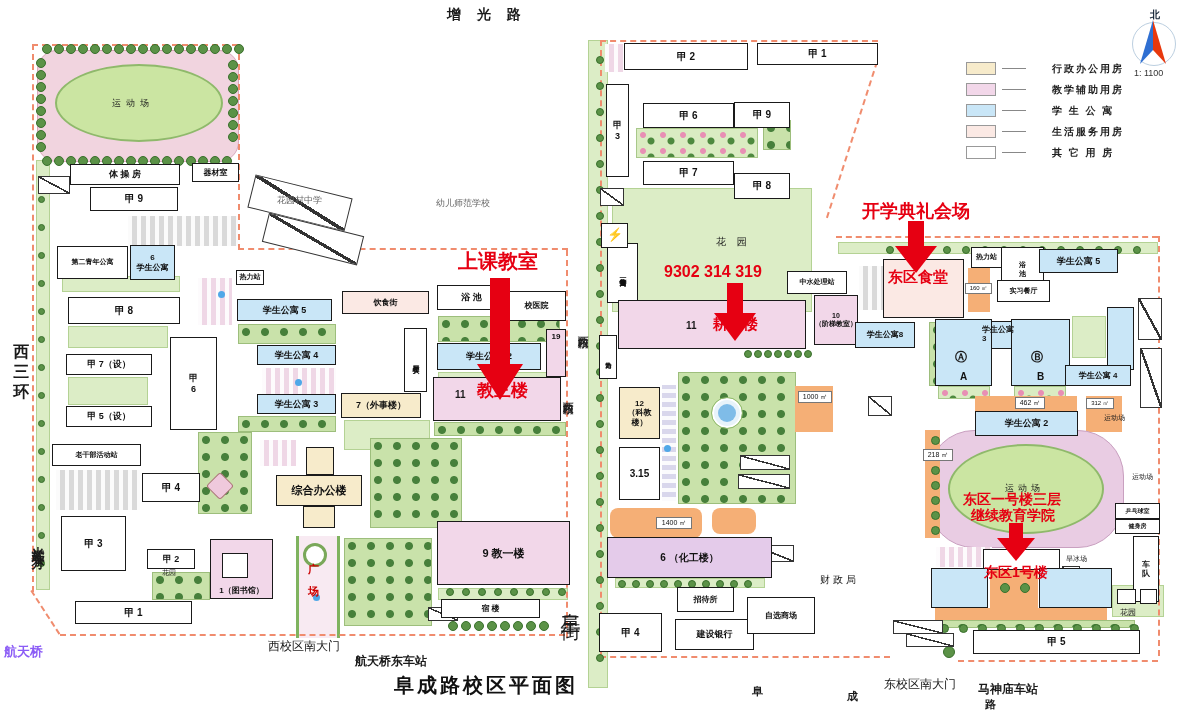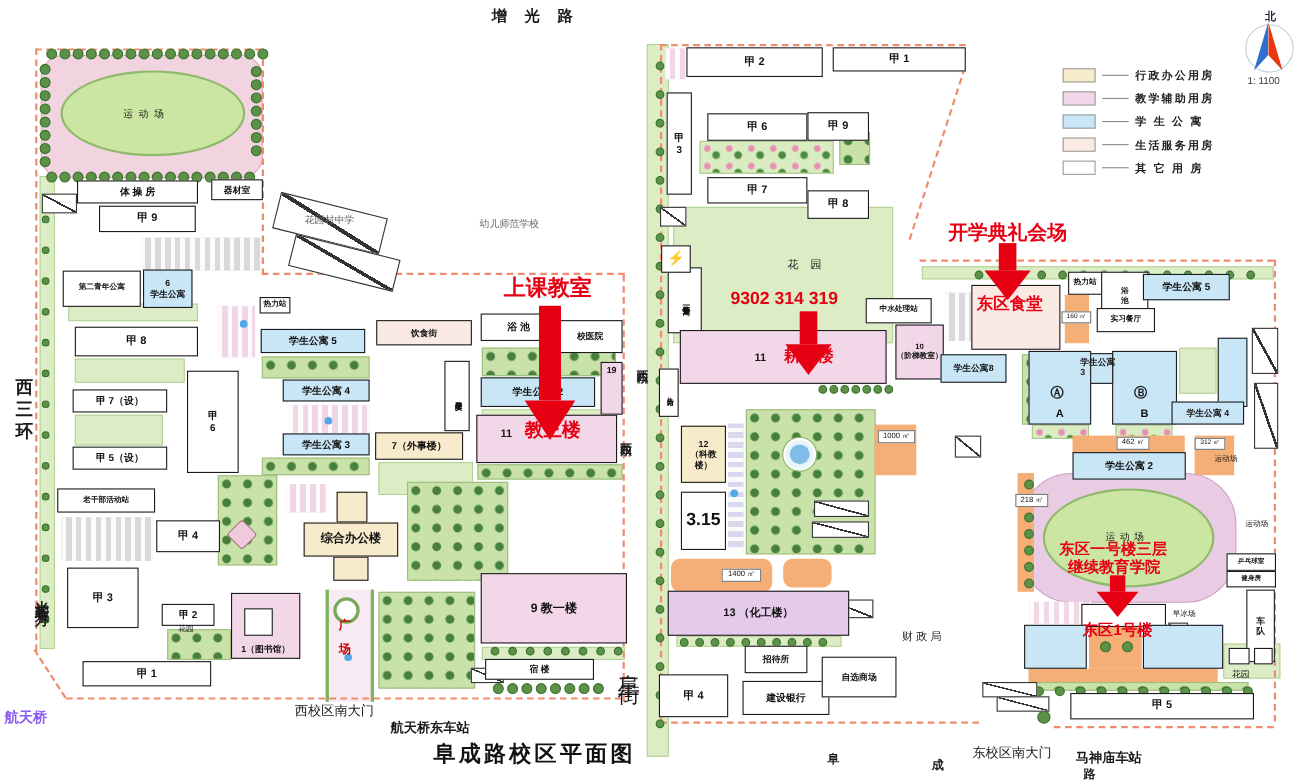--- a/index.html
+++ b/index.html
@@ -37,21 +37,21 @@
   .bnd{position:absolute;z-index:3;}
   .bnd-h{border-top:2px dashed #F08C6E;height:0;}
   .bnd-v{border-left:2px dashed #F08C6E;width:0;}
   .tree{position:absolute;z-index:6;border-radius:50%;background:#5B9247;border:1px solid #39702C;box-sizing:border-box;}
   .slash{position:absolute;z-index:7;background:#fff;border:1px solid #333;background-image:linear-gradient(to top right,transparent 47%,#333 47%,#333 53%,transparent 53%);}
   .ring{position:absolute;z-index:7;border-radius:50%;box-sizing:border-box;}
   #legend{position:absolute;left:966px;top:58px;z-index:60;}
   .lg-row{display:flex;align-items:center;height:21px;}
   .lg-sw{width:30px;height:13px;border:1px solid #999;box-sizing:border-box;}
   .lg-ln{width:24px;height:1px;background:#888;margin:0 6px;}
-  .lg-tx{font-size:10px;font-weight:bold;letter-spacing:2px;color:#222;}
+  .lg-tx{font-size:10px;font-weight:bold;letter-spacing:2px;color:#222;margin-left:20px;}
   #compass{position:absolute;left:1128px;top:8px;width:60px;height:76px;z-index:60;}
   .c-north{position:absolute;left:22px;top:0;font-size:10px;font-weight:bold;color:#123;}
   .c-ring{position:absolute;left:4px;top:14px;width:42px;height:42px;border:1px solid #BCCFE0;border-radius:50%;}
   .c-needle{position:absolute;left:12px;top:12px;width:26px;height:44px;}
   .c-nb{position:absolute;inset:0;background:#2F6FD2;clip-path:polygon(50% 0,0 100%,50% 68%);}
   .c-nr{position:absolute;inset:0;background:#E8380D;clip-path:polygon(50% 0,100% 100%,50% 68%);}
   .c-scale{position:absolute;left:6px;top:60px;font-size:9px;color:#333;}
   #titlebar{position:absolute;left:394px;top:672px;z-index:60;display:flex;align-items:baseline;gap:10px;}
   #titlebar .uni{color:#D9261C;font-size:27px;font-weight:bold;font-style:italic;letter-spacing:2px;}
   #titlebar .campus{color:#111;font-size:20px;font-weight:bold;letter-spacing:3px;}
@@ -385,22 +385,22 @@
     <div class="bld b-o" style="left: 734px; top: 102px; width: 56px; height: 26px; font-size: 10px;"><span>甲 9</span></div>
     <div class="bld b-o" style="left: 643px; top: 161px; width: 91px; height: 24px; font-size: 10px;"><span>甲 7</span></div>
     <div class="bld b-o" style="left: 734px; top: 173px; width: 56px; height: 26px; font-size: 10px;"><span>甲 8</span></div>
     <div class="bld b-o" style="left: 607px; top: 243px; width: 31px; height: 60px; font-size: 7px;"><span class="vtx">第一青年公寓</span></div>
     <div class="bld b-o" style="left: 601px; top: 223px; width: 27px; height: 25px;"></div>
     <div class="bld b-o" style="left: 787px; top: 271px; width: 60px; height: 23px; font-size: 7px;"><span>中水处理站</span></div>
     <div class="bld b-o" style="left: 599px; top: 335px; width: 18px; height: 44px; font-size: 6px;"><span class="vtx">热力站</span></div>
     <div class="bld b-x" style="left: 618px; top: 300px; width: 188px; height: 49px;"></div>
     <div class="bld b-a" style="left: 619px; top: 387px; width: 41px; height: 52px; font-size: 8px;"><span>12
 （科教楼）</span></div>
-    <div class="bld b-o" style="left: 619px; top: 447px; width: 41px; height: 53px; font-size: 16px;"><span>3.15</span></div>
-    <div class="bld b-x2" style="left: 607px; top: 537px; width: 165px; height: 41px; font-size: 10px;"><span>13 （化工楼）</span></div>
+    <div class="bld b-o" style="left: 619px; top: 447px; width: 41px; height: 53px; font-size: 10px;"><span>3.15</span></div>
+    <div class="bld b-x2" style="left: 607px; top: 537px; width: 165px; height: 41px; font-size: 10px;"><span>6 （化工楼）</span></div>
     <div class="bld b-o" style="left: 677px; top: 587px; width: 57px; height: 25px; font-size: 8px;"><span>招待所</span></div>
     <div class="bld b-o" style="left: 675px; top: 619px; width: 79px; height: 31px; font-size: 9px;"><span>建设银行</span></div>
     <div class="bld b-o" style="left: 747px; top: 597px; width: 68px; height: 37px; font-size: 8px;"><span>自选商场</span></div>
     <div class="bld b-o" style="left: 599px; top: 613px; width: 63px; height: 39px; font-size: 10px;"><span>甲 4</span></div>
     <div class="bld b-s" style="left: 883px; top: 259px; width: 81px; height: 59px;"></div>
     <div class="bld b-o" style="left: 971px; top: 247px; width: 31px; height: 21px; font-size: 7px;"><span>热力站</span></div>
     <div class="bld b-o" style="left: 1001px; top: 247px; width: 43px; height: 45px; font-size: 7px;"><span>浴
 池</span></div>
     <div class="bld b-o" style="left: 997px; top: 280px; width: 53px; height: 22px; font-size: 7px;"><span>实习餐厅</span></div>
     <div class="bld b-d" style="left: 1039px; top: 249px; width: 79px; height: 24px; font-size: 9px;"><span>学生公寓 5</span></div>

